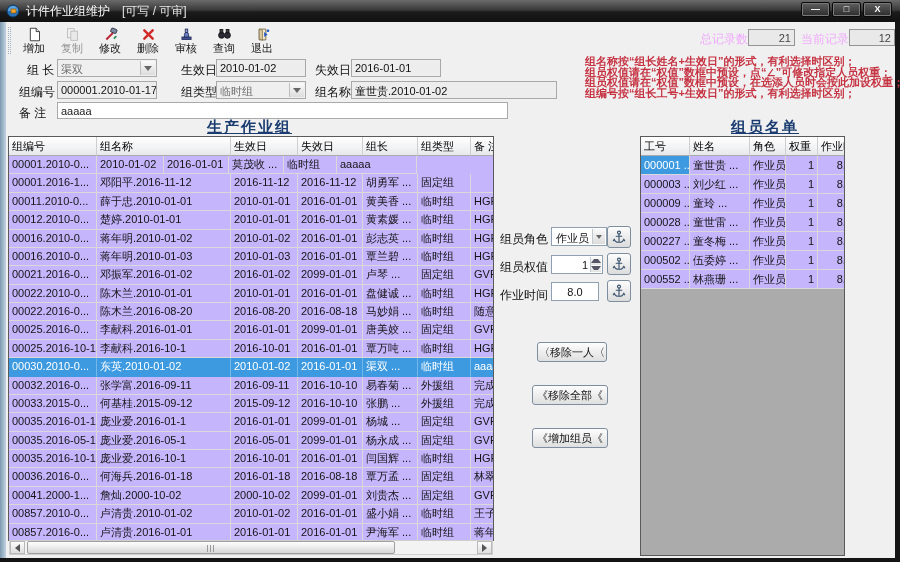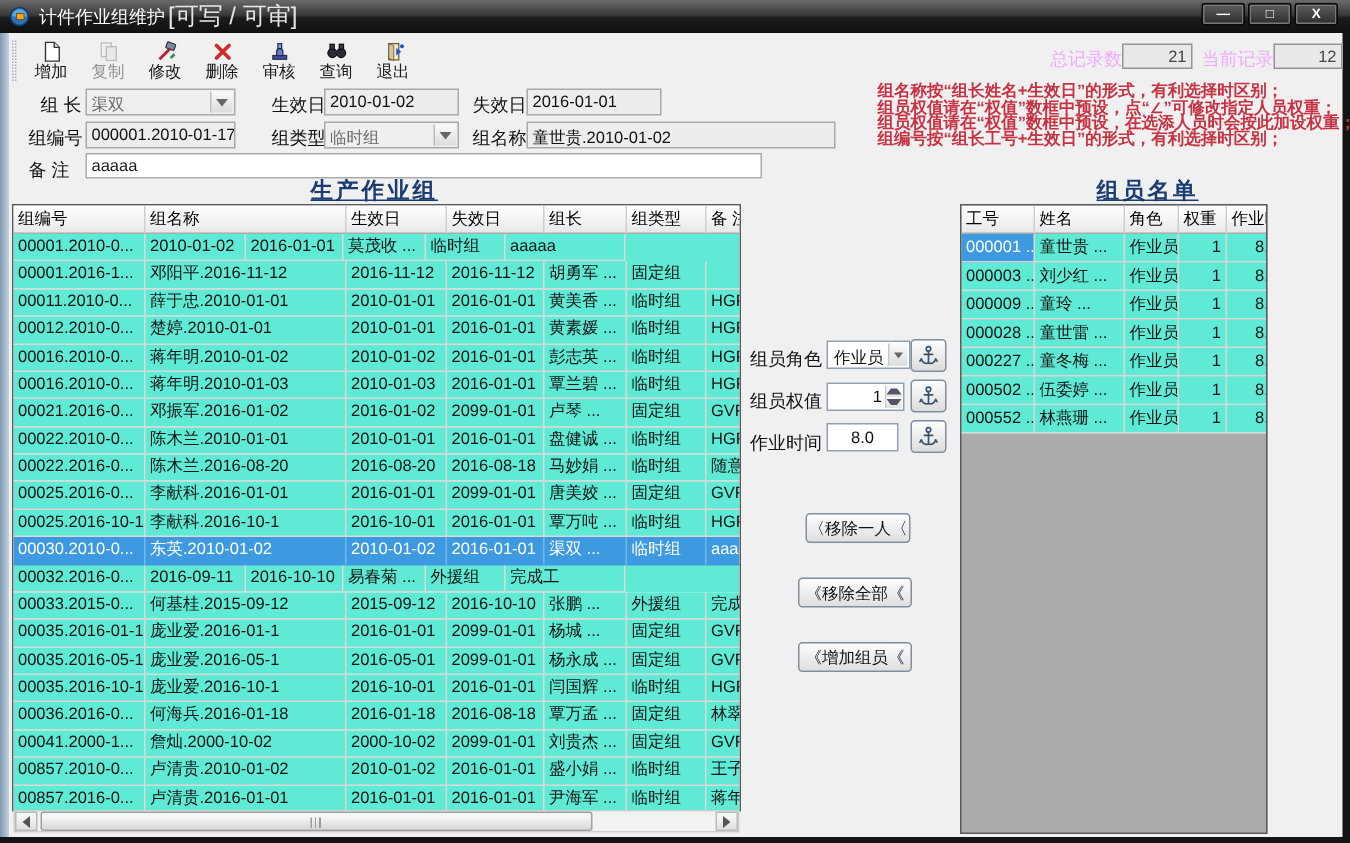--- a/index.html
+++ b/index.html
@@ -7,21 +7,21 @@
   .win { position:relative; width:900px; height:562px; background:#141414; }
   .leftstrip { position:absolute; left:0; top:22px; bottom:4px; width:6px;
                background:linear-gradient(90deg,#7e99af,#c2d3e1); }
   .clientbg { position:absolute; left:6px; top:22px; right:5px; bottom:4px; background:#f0f0f0; }
 
   
   .titlebar { position:absolute; left:0; top:0; right:0; height:22px;
               background:linear-gradient(#6a6a6a,#3a3a3a 45%,#1b1b1b 55%,#101010);
               display:flex; align-items:center; padding-left:6px; }
   .apptitle { color:#fff; font-size:12px; margin-left:6px; white-space:nowrap; }
-  .appmode { color:#e6e6e6; font-size:16px; margin-left:2px;text-align:right; }
+  .appmode { color:#e6e6e6; font-size:12px; margin-left:12px;text-align:right; }
   .winbtns { position:absolute; right:8px; top:2px; display:flex; gap:2px; }
   .wbtn { width:29px; height:15px; background:linear-gradient(#5f5f5f,#2c2c2c);
           border:1px solid #090909; box-shadow:inset 0 0 0 1px #787878; border-radius:2px;
           color:#fff; font-size:9px; line-height:13px; text-align:center; font-weight:bold; }
 
   
   .toolbar { position:absolute; left:8px; top:27px; height:30px; display:flex; align-items:flex-start; }
   .grip { width:3px; height:27px; border-left:1px dotted #9fb0c0; border-right:1px dotted #9fb0c0; margin-right:4px; }
   .tbtn { width:38px; height:30px; display:flex; flex-direction:column; align-items:center; justify-content:flex-start; cursor:default; }
   .tbtn svg { width:17px; height:15px; }
@@ -50,21 +50,21 @@
             display:flex; align-items:center; justify-content:center; }
   .tri-down { width:0; height:0; border-left:4px solid transparent; border-right:4px solid transparent; border-top:5px solid #666; }
 
   
   .sectitle { position:absolute; font-size:15px; font-weight:bold; color:#1a3c70;
               text-decoration:underline; letter-spacing:2px; }
 
   
   .grid { position:absolute; border:1px solid #5a5a5a; background:#fff; overflow:hidden; }
   .grid.graybg { background:#ababab; }
-  .grow { display:flex; background:#5eead4; }
+  .grow { display:flex; background:#c4b5fd; }
   .gcell { flex:none; font-size:11px; color:#141414; padding:0 3px; white-space:nowrap;
            overflow:hidden; border-right:1px solid #d9d9d9; border-bottom:1px solid #d9d9d9; }
   .ghead { background:linear-gradient(#ffffff,#f2f3f5 55%,#e4e6e9); }
   .ghead .gcell { border-right:1px solid #cfcfcf; border-bottom:1px solid #ababab; color:#000; }
   .lgrid .grow { height:18.38px; }
   .lgrid .gcell { line-height:17px; }
   .lgrid .ghead { height:19px; }
   .lgrid .ghead .gcell { line-height:18px; }
   .rgrid .grow { height:19px; }
   .rgrid .gcell { line-height:18px; }
@@ -346,20 +346,21 @@
         <div class="gcell" style="width: 88px;">00030.2010-0...</div>
         <div class="gcell" style="width: 134px;">东英.2010-01-02</div>
         <div class="gcell" style="width: 67px;">2010-01-02</div>
         <div class="gcell" style="width: 65px;">2016-01-01</div>
         <div class="gcell" style="width: 55px;">渠双    ...</div>
         <div class="gcell" style="width: 53px;">临时组</div>
         <div class="gcell" style="width: 80px;">aaaaa</div>
       </div>
       <div class="grow">
         <div class="gcell" style="width: 88px;">00032.2016-0...</div>
+        <div class="gcell" style="width: 134px;">张学富.2016-09-11</div>
         <div class="gcell" style="width: 67px;">2016-09-11</div>
         <div class="gcell" style="width: 65px;">2016-10-10</div>
         <div class="gcell" style="width: 55px;">易春菊 ...</div>
         <div class="gcell" style="width: 53px;">外援组</div>
         <div class="gcell" style="width: 80px;">完成工</div>
       </div>
       <div class="grow">
         <div class="gcell" style="width: 88px;">00033.2015-0...</div>
         <div class="gcell" style="width: 134px;">何基桂.2015-09-12</div>
         <div class="gcell" style="width: 67px;">2015-09-12</div>

